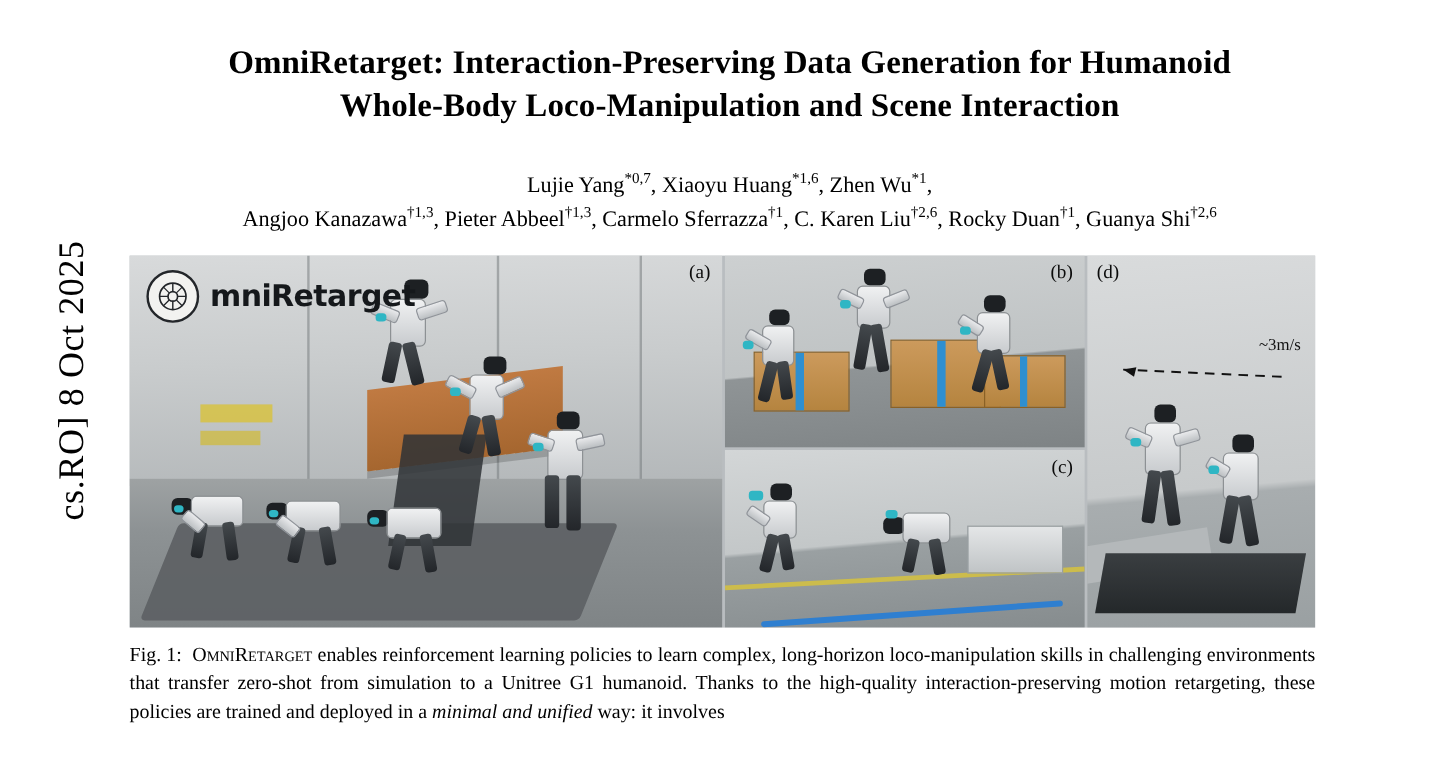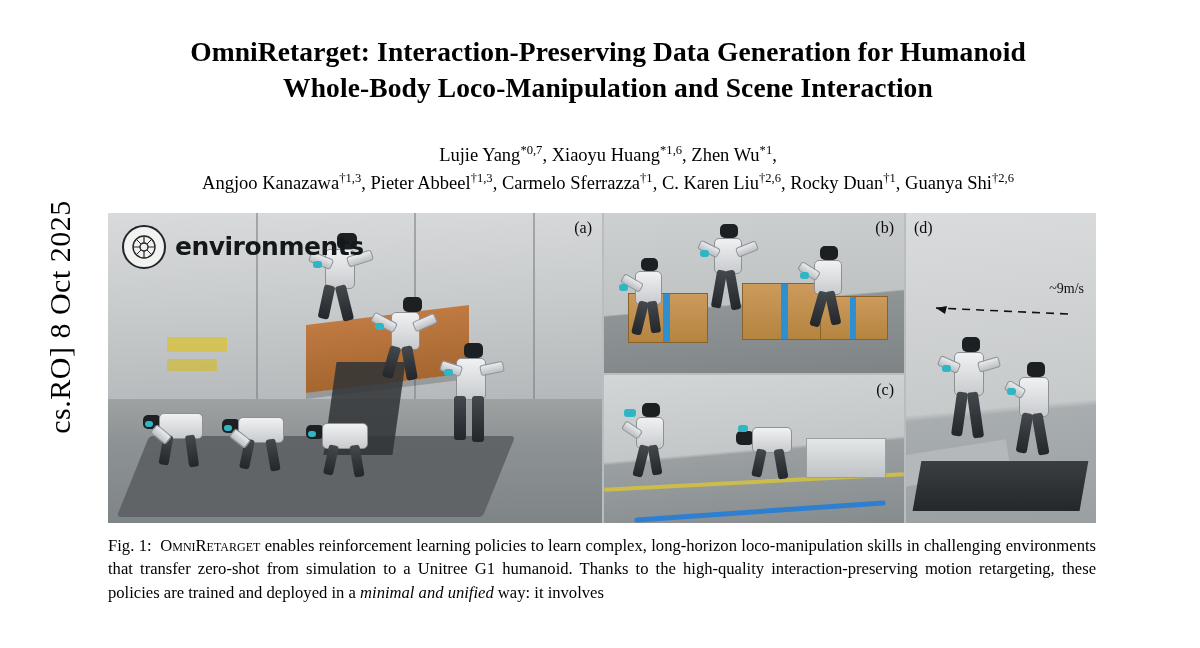--- a/index.html
+++ b/index.html
@@ -327,21 +327,21 @@
 
       <div class="logo">
         <span class="logo-mark">
           <svg width="26" height="26" viewBox="0 0 26 26" aria-hidden="true">
             <circle cx="13" cy="13" r="11" fill="none" stroke="#23262a" stroke-width="1.4"></circle>
             <circle cx="13" cy="13" r="4" fill="none" stroke="#23262a" stroke-width="1.4"></circle>
             <path d="M13 2 L13 9 M13 17 L13 24 M2 13 L9 13 M17 13 L24 13" stroke="#23262a" stroke-width="1.2"></path>
             <path d="M5 5 L10 10 M16 16 L21 21 M21 5 L16 10 M10 16 L5 21" stroke="#23262a" stroke-width="1"></path>
           </svg>
         </span>
-        <span class="logo-text">environments</span>
+        <span class="logo-text">mniRetarget</span>
       </div>
 
       <span class="tag" style="right:10px;top:6px;">(a)</span>
     </div>
 
     <div class="col-mid">
 
       <div class="panel panel-b">
         <div class="bgb"></div>
 
@@ -411,21 +411,21 @@
 
         <span class="tag" style="right:10px;top:6px;">(c)</span>
       </div>
     </div>
 
     <div class="panel panel-d">
       <div class="bgd"></div>
       <div class="ramp"></div>
       <div class="platform"></div>
 
-      <span class="speed-label">~9m/s</span>
+      <span class="speed-label">~3m/s</span>
       <svg class="speed-arrow" viewBox="0 0 150 14">
         <path d="M148 9 L16 3" stroke="#111" stroke-width="1.6" stroke-dasharray="8 6" fill="none"></path>
         <path d="M16 3 L27 1 L25 9 Z" fill="#111"></path>
       </svg>
 
       <div class="robot" style="left:16%;top:40%;width:80px;height:140px;">
         <div class="rb head" style="left:26px;top:0px;width:18px;height:15px;"></div>
         <div class="rb torso" style="left:18px;top:15px;width:28px;height:42px;"></div>
         <div class="rb limb" style="left:2px;top:22px;width:20px;height:9px;transform:rotate(24deg);"></div>
         <div class="rb limb" style="left:42px;top:22px;width:20px;height:9px;transform:rotate(-16deg);"></div>

